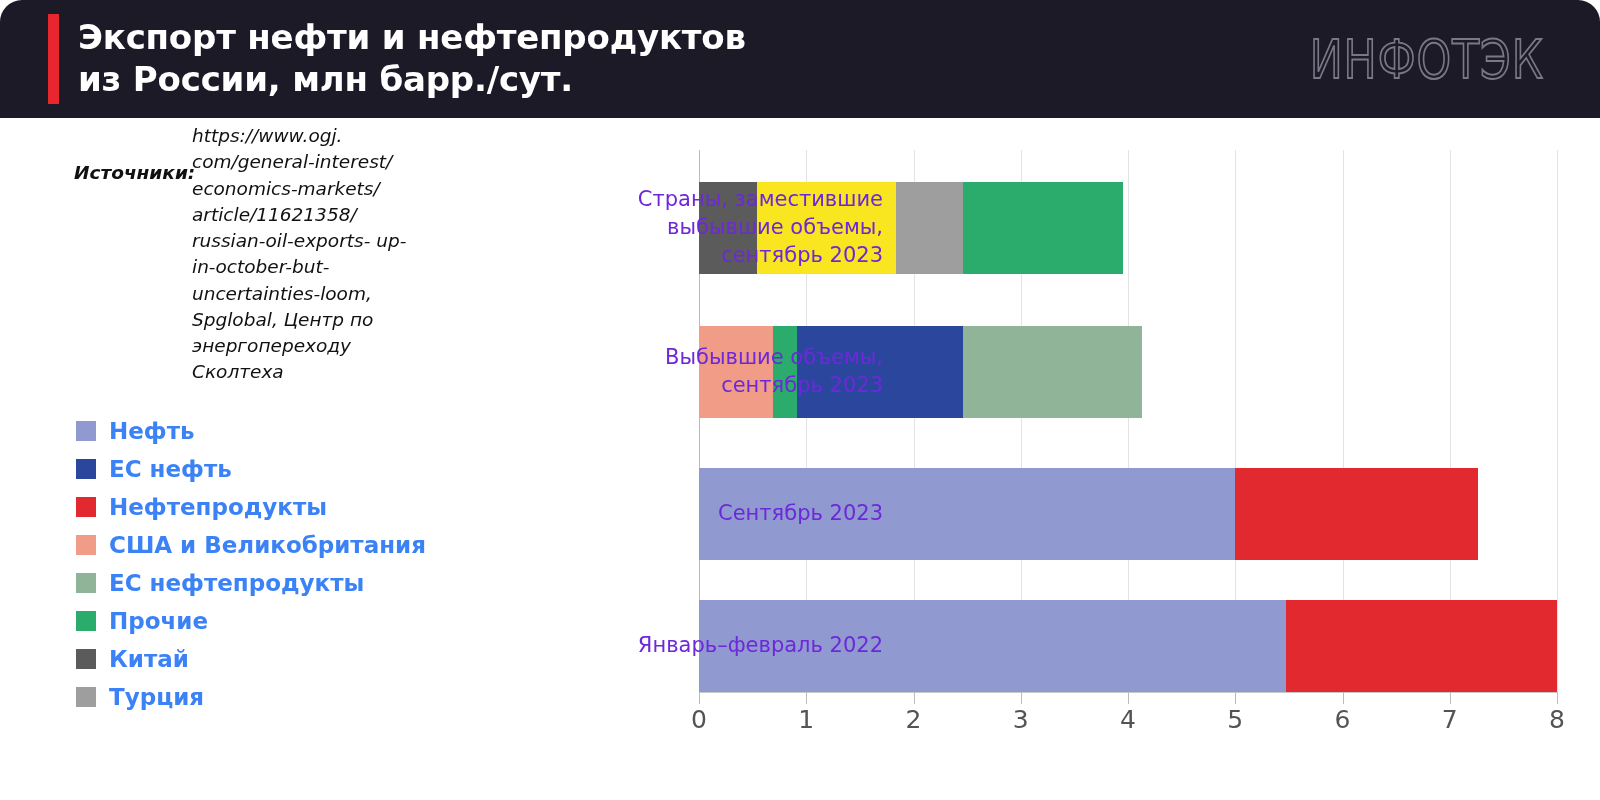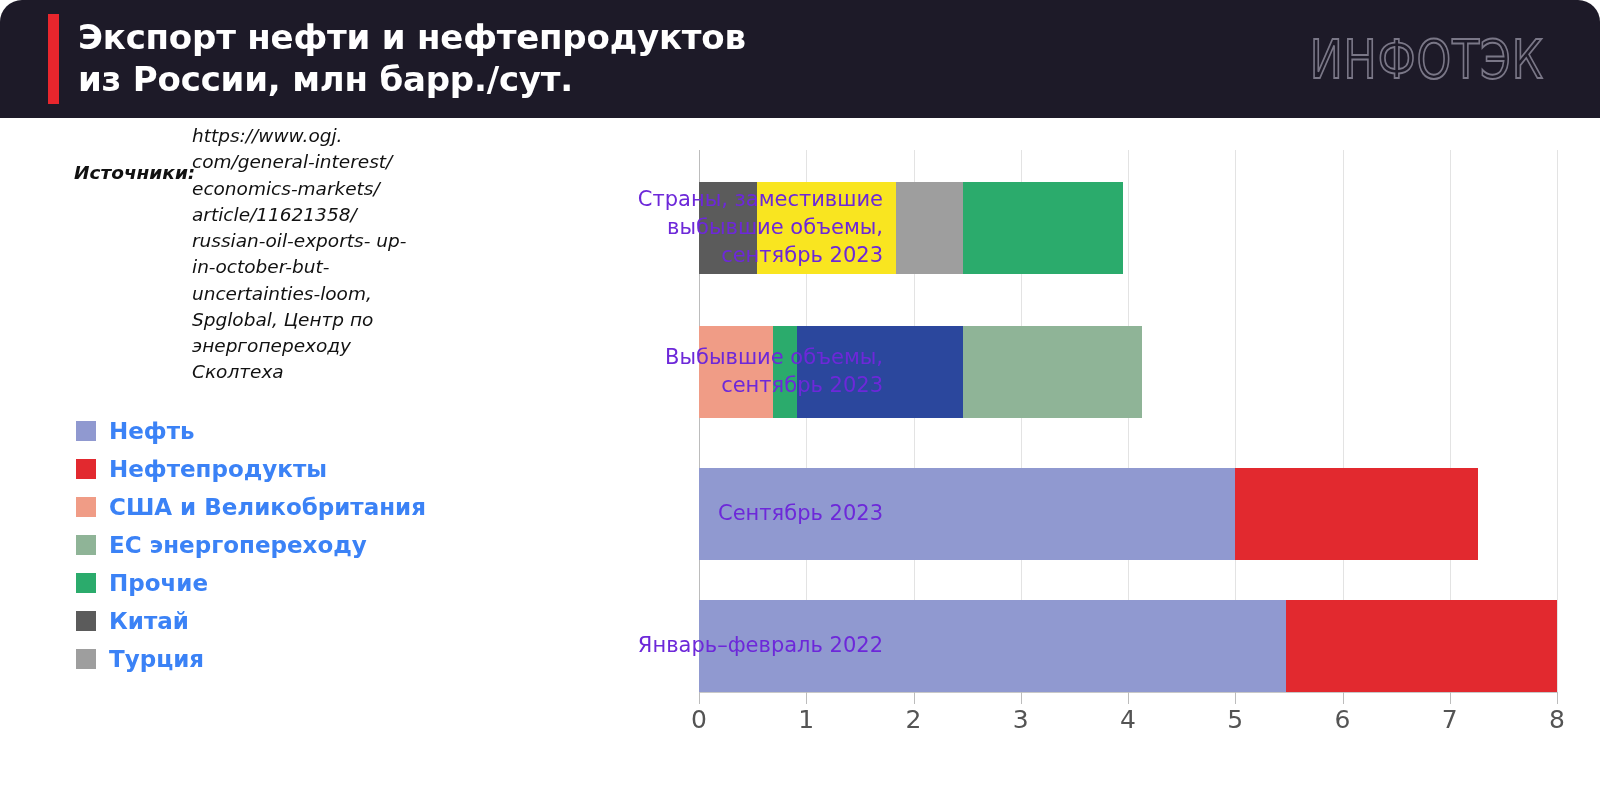--- a/index.html
+++ b/index.html
@@ -117,30 +117,34 @@
 по энергопереходу
 Сколтеха</span>
   </div>
 
   <div id="legend">
       <div class="legend-item">
         <span class="legend-swatch" style="background: rgb(144, 153, 208);"></span>
         <span class="legend-label">Нефть</span>
       </div>
       <div class="legend-item">
+        <span class="legend-swatch" style="background: rgb(43, 71, 157);"></span>
+        <span class="legend-label">ЕС нефть</span>
+      </div>
+      <div class="legend-item">
         <span class="legend-swatch" style="background: rgb(226, 41, 47);"></span>
         <span class="legend-label">Нефтепродукты</span>
       </div>
       <div class="legend-item">
         <span class="legend-swatch" style="background: rgb(240, 156, 134);"></span>
         <span class="legend-label">США и Великобритания</span>
       </div>
       <div class="legend-item">
         <span class="legend-swatch" style="background: rgb(143, 180, 151);"></span>
-        <span class="legend-label">ЕС энергопереходу</span>
+        <span class="legend-label">ЕС нефтепродукты</span>
       </div>
       <div class="legend-item">
         <span class="legend-swatch" style="background: rgb(43, 171, 108);"></span>
         <span class="legend-label">Прочие</span>
       </div>
       <div class="legend-item">
         <span class="legend-swatch" style="background: rgb(91, 91, 91);"></span>
         <span class="legend-label">Китай</span>
       </div>
       <div class="legend-item">

